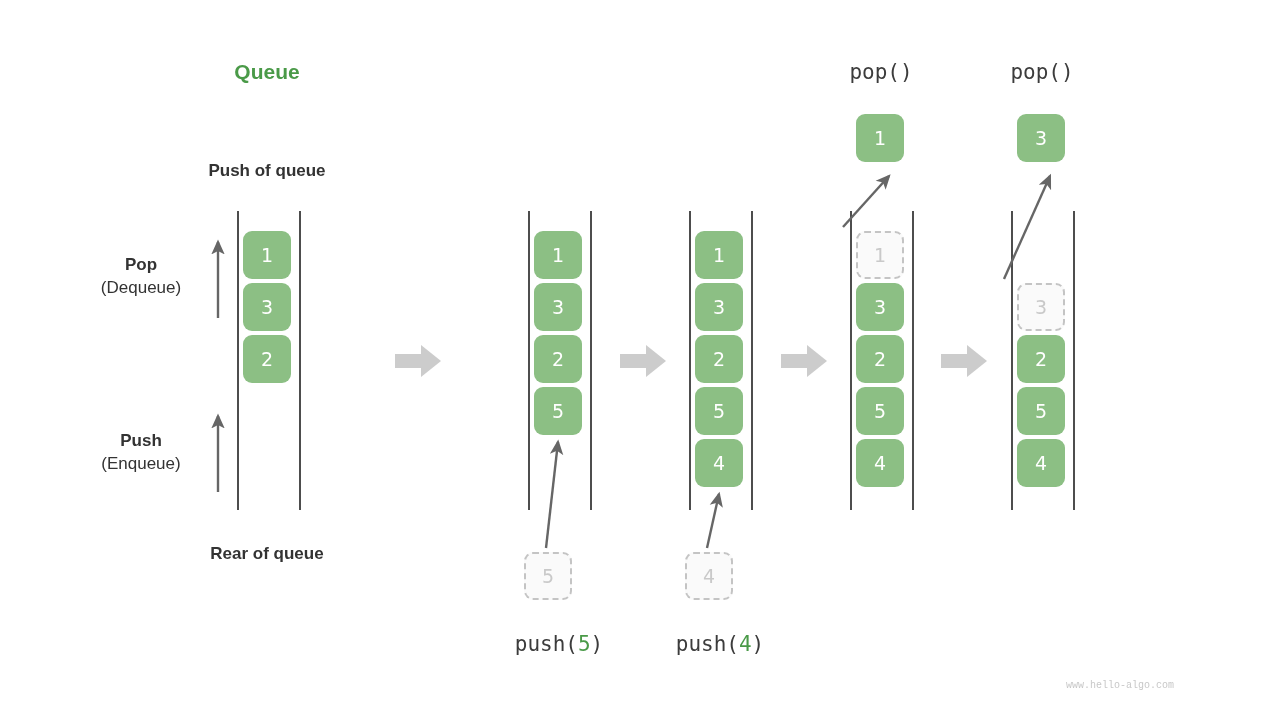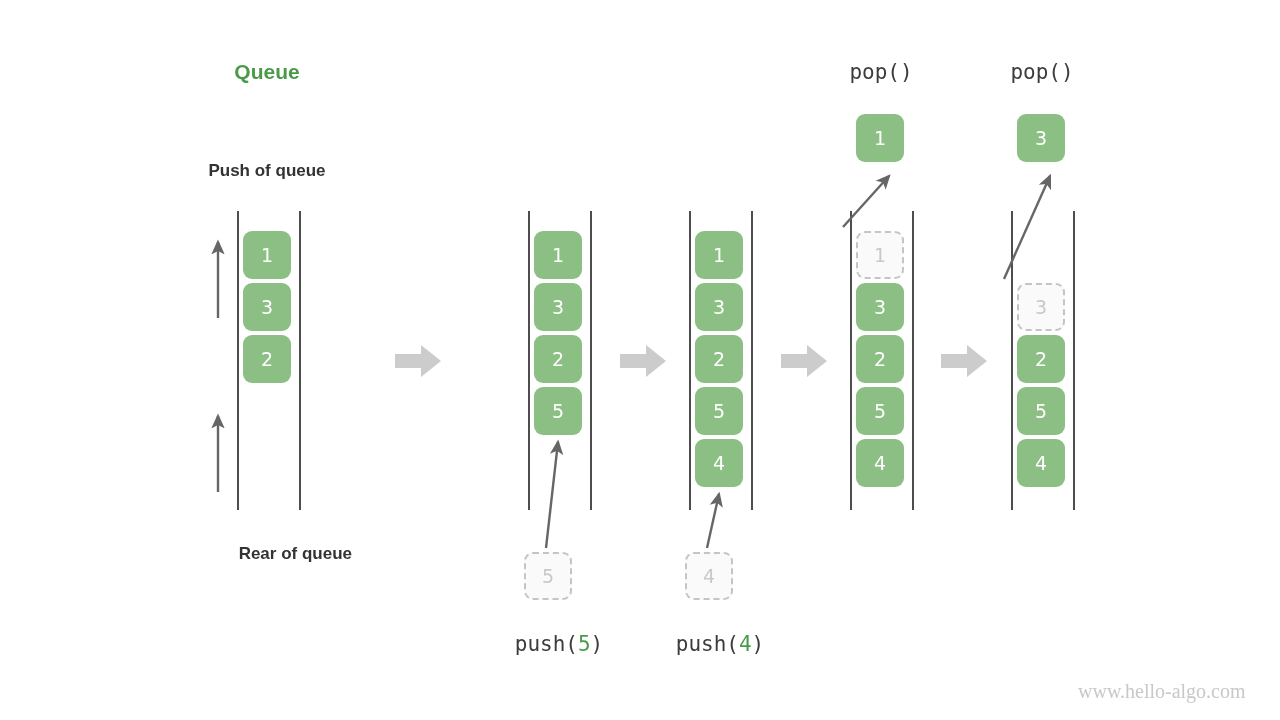--- a/index.html
+++ b/index.html
@@ -97,47 +97,54 @@
   .code {
     font-family: "DejaVu Sans Mono", monospace;
     font-size: 21px;
     color: #3c3c3c;
     white-space: nowrap;
     text-align: center;
   }
   .code .val { color: #4a9a48; }
 
   .watermark {
-    font-family: Liberation Serif, serif;
-    font-size: 20px;
+    font-family: Liberation Mono, monospace;
+    font-size: 10px;
     color: #c8c8c8;
     white-space: nowrap;
-    margin-left: 12px;
   }
 
   svg.overlay {
     position: absolute;
     left: 0; top: 0;
     width: 1280px;
     height: 720px;
     pointer-events: none;
   }
 </style>
 </head>
 <body>
 
 <div id="stage">
 
   <div class="title abs" style="left:192px; top:60px; width:150px;">Queue</div>
 
   <div class="boldlabel abs" style="left:182px; top:161px; width:170px;">Push of queue</div>
 
-  <div class="boldlabel abs" style="left:182px; top:544px; width:170px;text-align:right;">Rear of queue</div>
-
-
+  <div class="boldlabel abs" style="left:182px; top:544px; width:170px;">Rear of queue</div>
+
+  <div class="sidelabel abs" style="left:66px; top:254px;">
+    <span class="l1">Pop</span>
+    <span class="l2">(Dequeue)</span>
+  </div>
+
+  <div class="sidelabel abs" style="left:66px; top:430px;">
+    <span class="l1">Push</span>
+    <span class="l2">(Enqueue)</span>
+  </div>
 
   <div class="watermark abs" style="left:1066px; top:680px;">www.hello-algo.com</div>
 
   <div id="columns">
       <div class="abs" style="left: 0px; top: 0px;">
         <div class="rail" style="left: 237px; top: 211px; height: 299px;"></div>
         <div class="rail" style="left: 299px; top: 211px; height: 299px;"></div>
         <div class="cell" style="left: 243px; top: 231px;">1</div>
         <div class="cell" style="left: 243px; top: 283px;">3</div>
         <div class="cell" style="left: 243px; top: 335px;">2</div>

